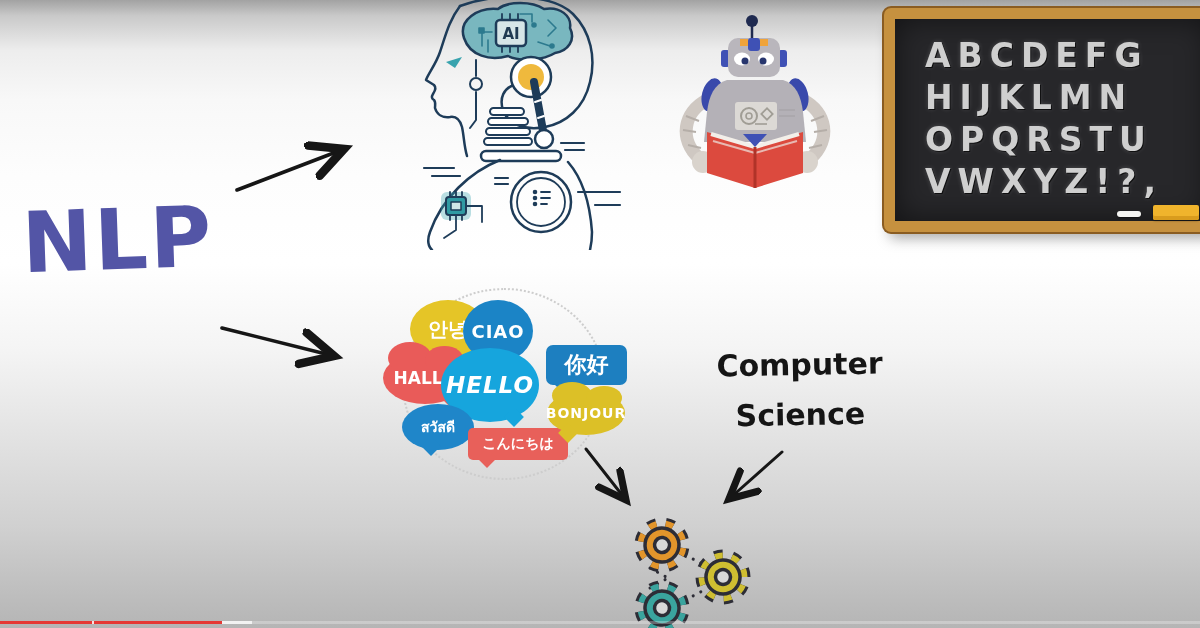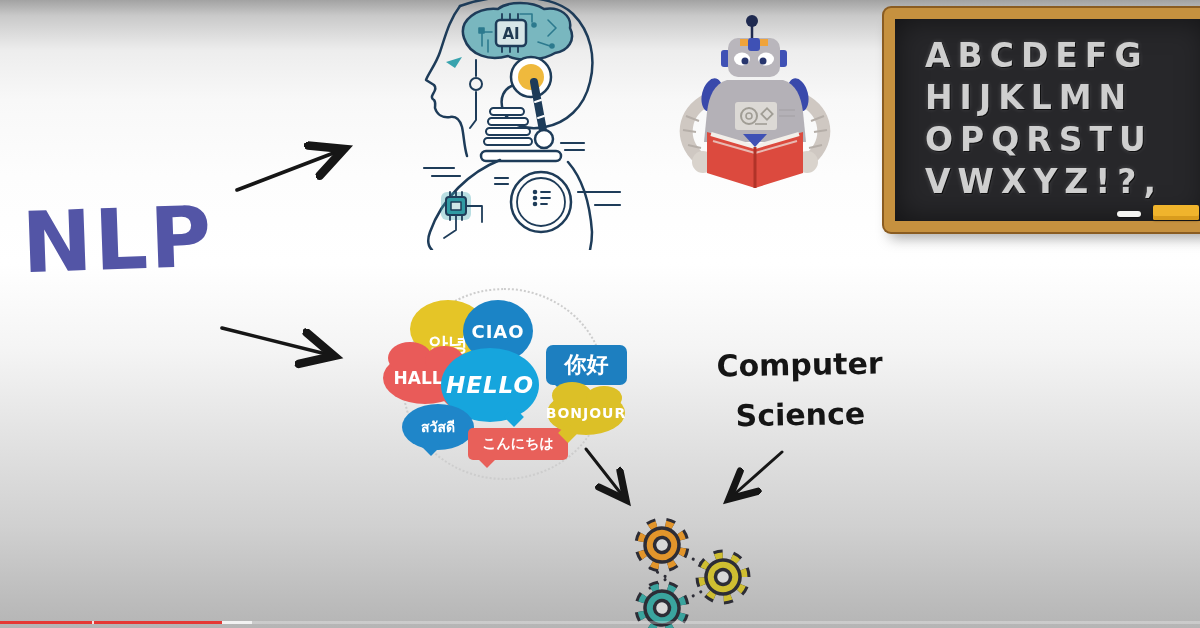--- a/index.html
+++ b/index.html
@@ -56,21 +56,21 @@
     position:absolute; width:14px; height:14px; background:inherit;
     transform:rotate(45deg); z-index:-1;
   }
   .cloud{border-radius:50%;}
   .cloud::before,.cloud::after{
     content:""; position:absolute; background:inherit; border-radius:50%; z-index:-1;
   }
   .cloud::before{width:52%; height:62%; top:-20%; left:6%;}
   .cloud::after{width:46%; height:56%; top:-12%; right:4%;}
 
-  .b-korean{left:410px; top:300px; width:76px; height:58px; background:#e5c527; border-radius:50%; font-size:20px;align-items:flex-end;}
+  .b-korean{left:410px; top:300px; width:76px; height:58px; background:#e5c527; border-radius:50%; font-size:20px;}
   .b-korean .tail{bottom:-4px; right:12px;}
   .b-ciao{left:463px; top:300px; width:70px; height:62px; background:#1b84c6; border-radius:50%; font-size:18px; letter-spacing:1px;}
   .b-ciao .tail{bottom:-3px; left:30px;}
   .b-hola{left:521px; top:297px; width:66px; height:48px; background:#e95b59; border-radius:50%; font-size:15px;}
   .b-hola .tail{bottom:-3px; left:12px;}
   .b-hallo{left:383px; top:352px; width:84px; height:52px; background:#e95b59; font-size:17px;}
   .b-hallo .tail{bottom:-2px; right:8px;}
   .b-hello{left:441px; top:348px; width:98px; height:74px; background:#16a5dd; border-radius:50%; font-size:23px; letter-spacing:1px;font-style:italic;}
   .b-hello .tail{bottom:-2px; right:18px;}
   .b-nihao{left:546px; top:345px; width:81px; height:40px; background:#1d7fc0; border-radius:7px; font-size:22px;}

